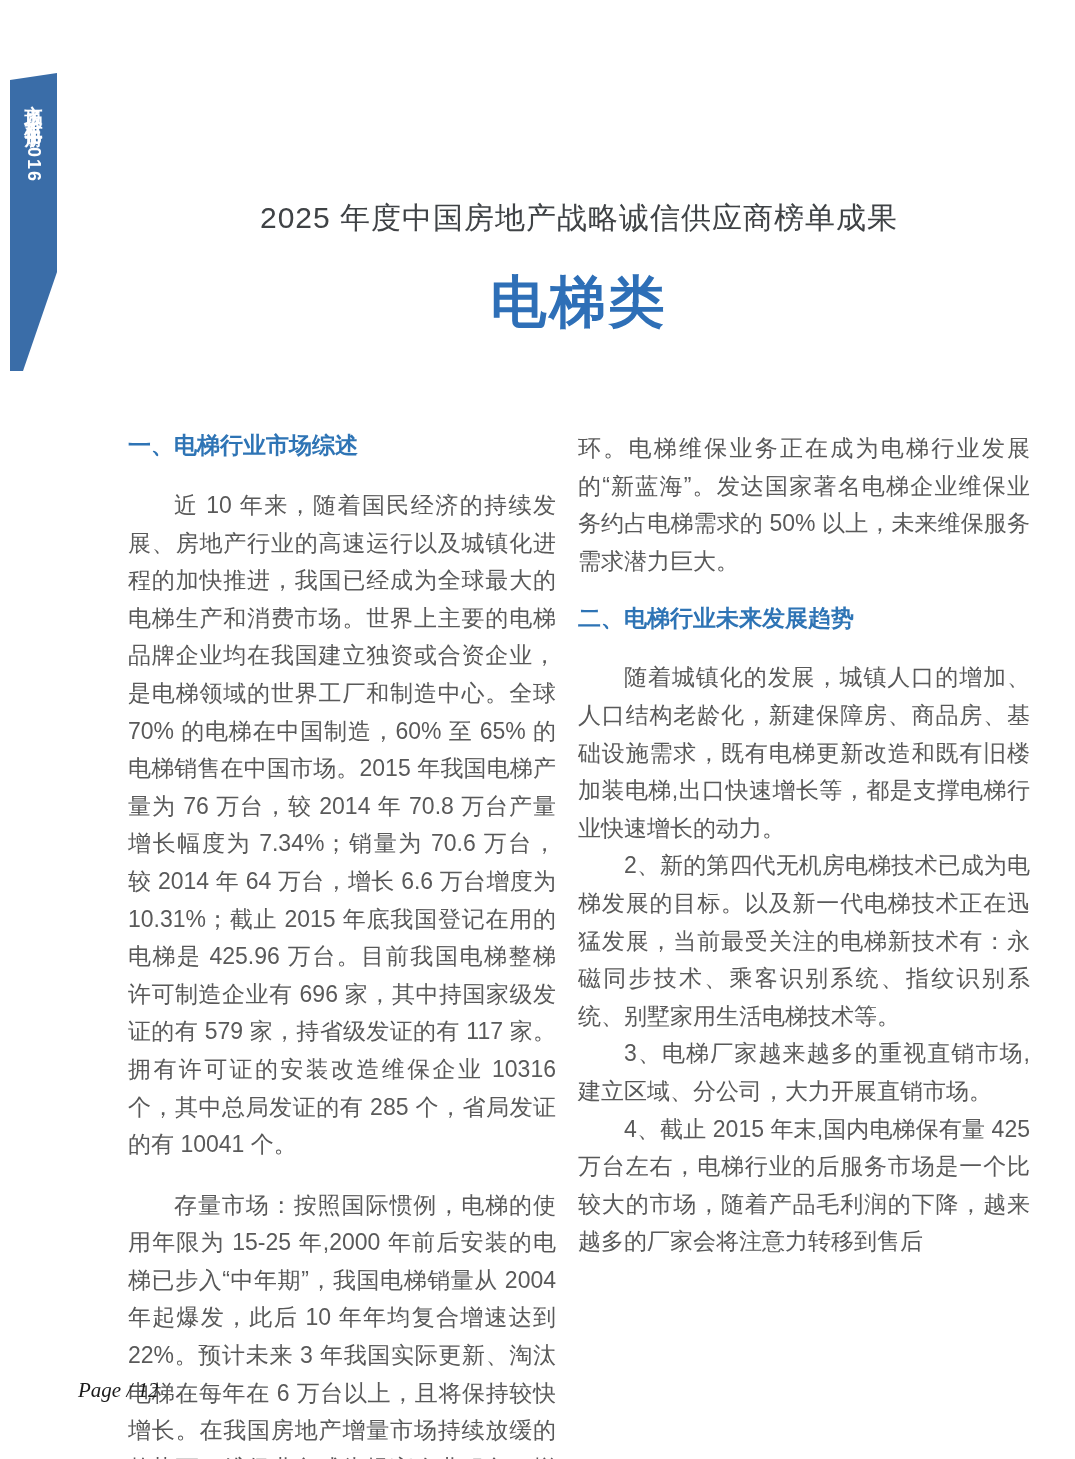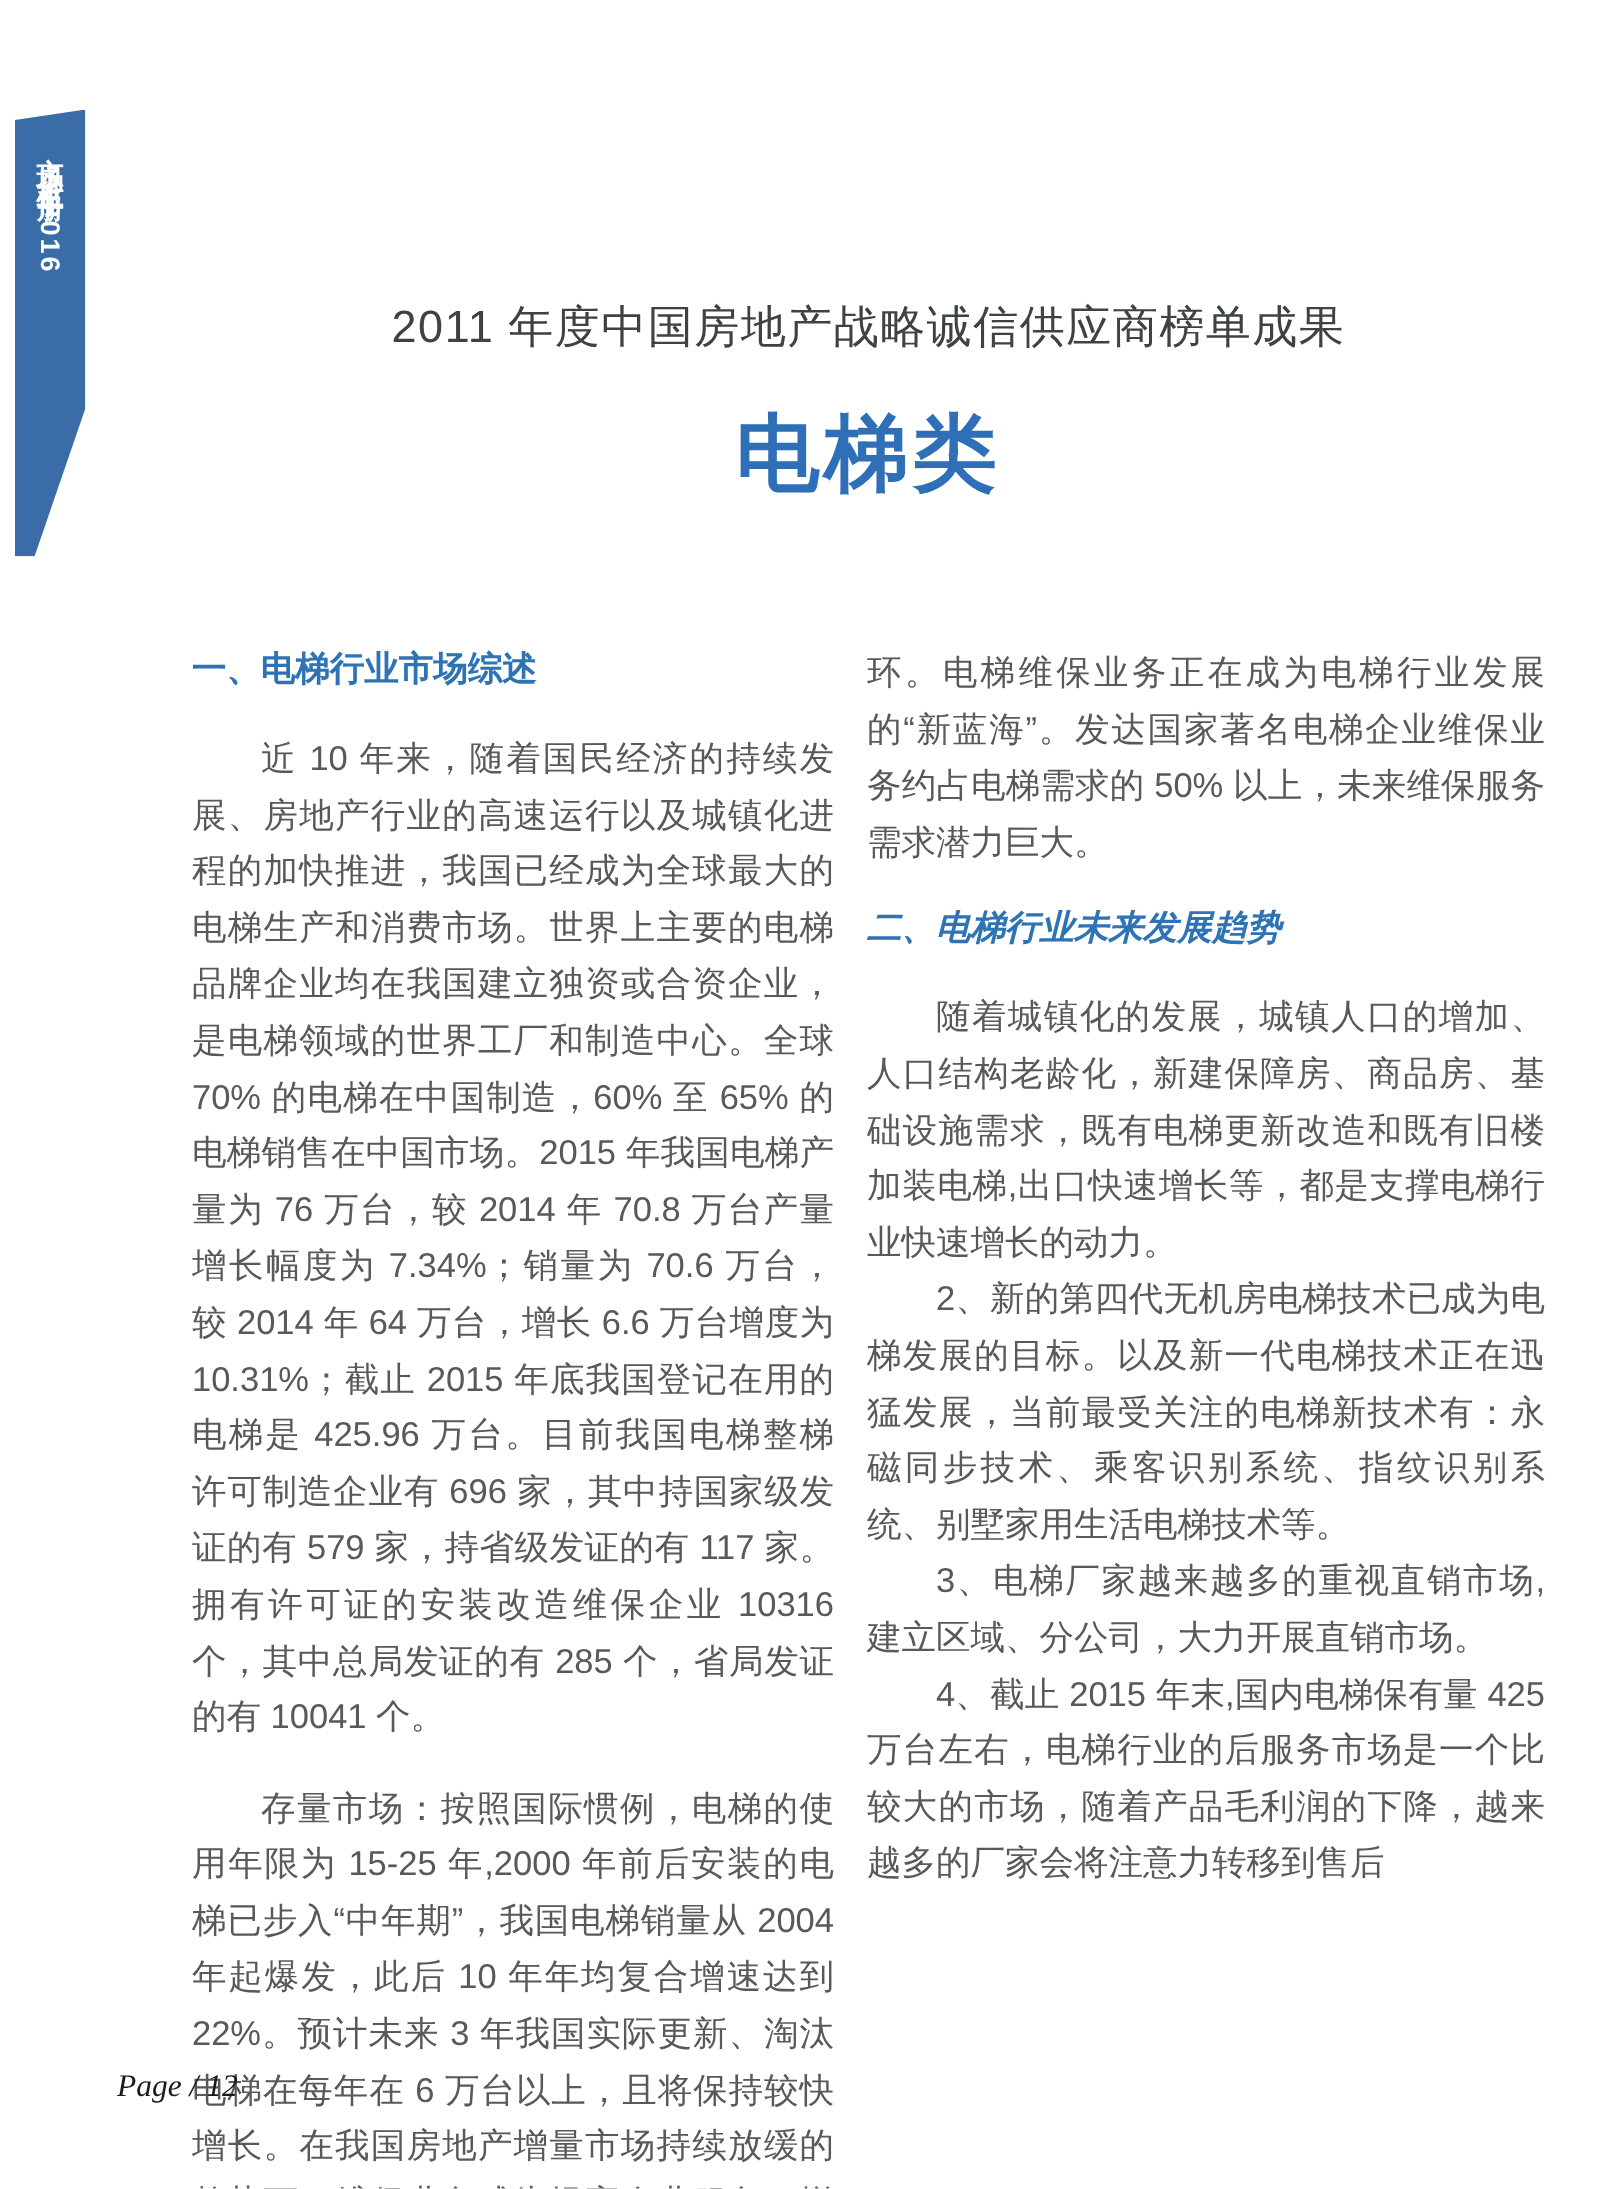--- a/index.html
+++ b/index.html
@@ -42,21 +42,21 @@
 
   
   .col { position:absolute; top:430px; }
   .col-left  { left:128px; width:428px; }
   .col-right { left:578px; width:452px; }
 
   .section-heading {
     font-size:23px; font-weight:700; color:#2e74b5;
     margin:0 0 27px 0; line-height:30px;
   }
-  .col-right .section-heading { margin:23px 0 26px 0;font-style:italic; }
+  .col-right .section-heading { margin:23px 0 26px 0; }
 
   .body-text {
     font-size:23px; line-height:37.6px; color:#595959;
     text-align:justify; margin:0; text-indent:2em;
   }
   .no-indent { text-indent:0; }
   .para-gap { margin-bottom:23px; }
 
   
   .page-footer {
@@ -69,21 +69,21 @@
 </head>
 <body>
 
 <div class="ribbon">
   <div class="ribbon-text">
     <span>市场分析手册</span><span class="ribbon-year">2016</span>
   </div>
 </div>
 
 <div class="doc-header">
-  <p class="doc-subtitle">2011 年度中国房地产战略诚信供应商榜单成果</p>
+  <p class="doc-subtitle">2025 年度中国房地产战略诚信供应商榜单成果</p>
   <p class="doc-title">电梯类</p>
 </div>
 
 <div class="col col-left">
   <h2 class="section-heading">一、电梯行业市场综述</h2>
   <p class="body-text para-gap">近 10 年来，随着国民经济的持续发展、房地产行业的高速运行以及城镇化进程的加快推进，我国已经成为全球最大的电梯生产和消费市场。世界上主要的电梯品牌企业均在我国建立独资或合资企业，是电梯领域的世界工厂和制造中心。全球 70% 的电梯在中国制造，60% 至 65% 的电梯销售在中国市场。2015 年我国电梯产量为 76 万台，较 2014 年 70.8 万台产量增长幅度为 7.34%；销量为 70.6 万台，较 2014 年 64 万台，增长 6.6 万台增度为 10.31%；截止 2015 年底我国登记在用的电梯是 425.96 万台。目前我国电梯整梯许可制造企业有 696 家，其中持国家级发证的有 579 家，持省级发证的有 117 家。拥有许可证的安装改造维保企业 10316 个，其中总局发证的有 285 个，省局发证的有 10041 个。</p>
   <p class="body-text">存量市场：按照国际惯例，电梯的使用年限为 15-25 年,2000 年前后安装的电梯已步入“中年期”，我国电梯销量从 2004 年起爆发，此后 10 年年均复合增速达到 22%。预计未来 3 年我国实际更新、淘汰电梯在每年在 6 万台以上，且将保持较快增长。在我国房地产增量市场持续放缓的趋势下，维保业务成为提高企业服务、增加企业稳定可观收入的重要一</p>
 </div>
 
 <div class="col col-right">

